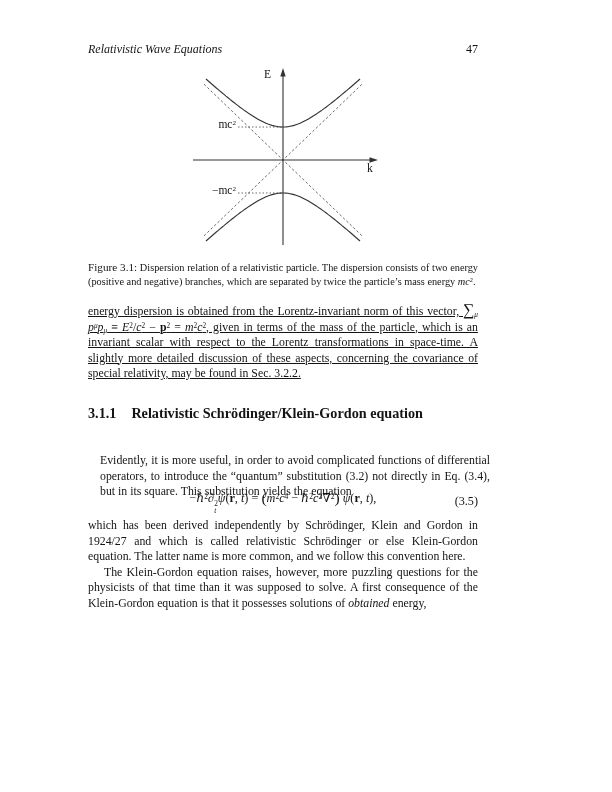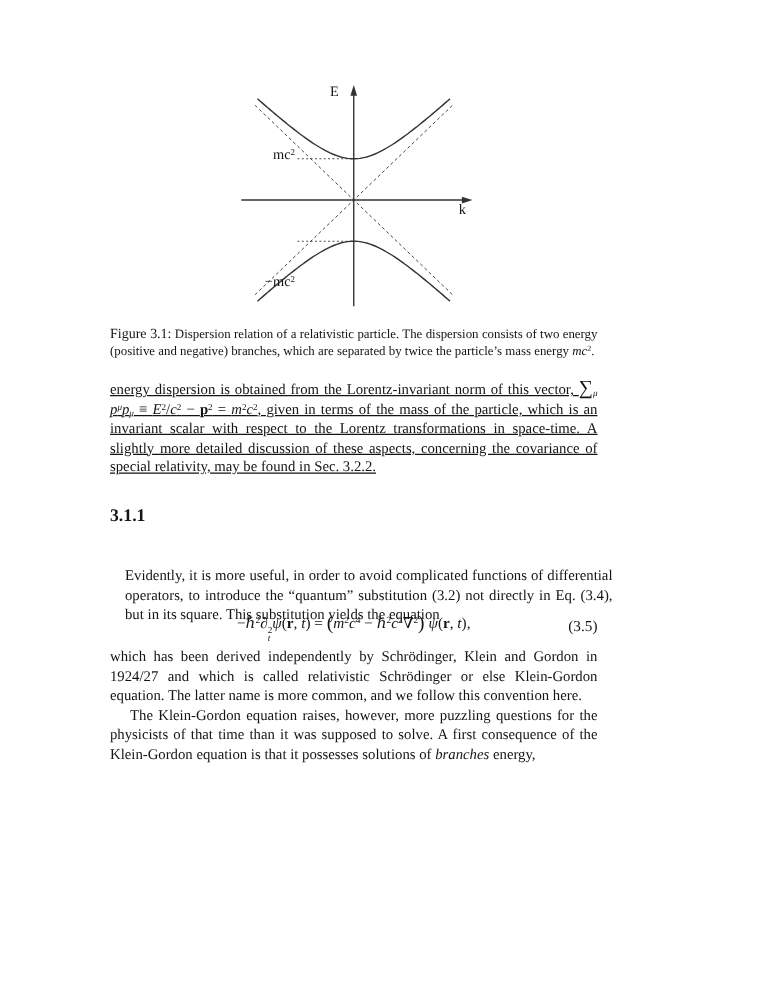--- a/index.html
+++ b/index.html
@@ -10,21 +10,21 @@
   }
   .header{position:absolute;left:88px;top:42px;width:390px;display:flex;justify-content:space-between;font-size:12px;}
   .header .title{font-style:italic;}
   .figure{position:absolute;left:190px;top:66px;width:190px;height:184px;}
   .figure svg{position:absolute;left:0;top:0;}
   .figlabel{position:absolute;font-size:11.5px;line-height:11px;white-space:nowrap;}
   .figlabel.right{text-align:right;}
   .lab-E{left:74px;top:3px;}
   .lab-k{left:177px;top:97px;}
   .lab-up{left:12px;top:53px;width:34px;}
-  .lab-dn{left:4px;top:119px;width:42px;margin-top:36px;}
+  .lab-dn{left:4px;top:119px;width:42px;}
   .caption{position:absolute;left:88px;top:251px;width:390px;font-size:10.3px;line-height:13.2px;text-align:justify;}
   .caption .prefix{font-size:11.2px;}
   .body{font-size:11.8px;line-height:15.5px;text-align:justify;}
   .p1{position:absolute;left:88px;top:304px;width:390px;margin:0;text-decoration:underline;}
   .heading{position:absolute;left:88px;top:405px;width:404px;font-size:14.2px;font-weight:bold;display:flex;}
   .heading .num{margin-right:15px;}
   .p2{position:absolute;left:88px;top:441px;width:390px;margin:12px;}
   .equation{position:absolute;left:88px;top:491px;width:390px;font-size:12.2px;text-align:center;}
   .equation .eqnum{position:absolute;right:0;top:3px;}
   .tail{position:absolute;left:88px;top:518px;width:390px;}
@@ -38,20 +38,24 @@
   .sum{font-size:1.35em;line-height:0;}
   .bigp{font-size:1.28em;line-height:0;vertical-align:-0.09em;}
   .stack{display:inline-flex;flex-direction:column;align-items:flex-start;font-size:0.6em;line-height:1;vertical-align:-0.5em;}
   .stack span{display:block;}
 </style>
 </head>
 <body>
 
 <div class="page">
 
+  <div class="header">
+    <span class="title">Relativistic Wave Equations</span>
+    <span>47</span>
+  </div>
 
   <div class="figure">
     <svg width="190" height="184" viewBox="0 0 190 184">
 
       <line x1="14" y1="18.2" x2="172" y2="169.8" stroke="#444" stroke-width="0.8" stroke-dasharray="2.5 2.2"></line>
       <line x1="14" y1="169.8" x2="172" y2="18.2" stroke="#444" stroke-width="0.8" stroke-dasharray="2.5 2.2"></line>
 
       <line x1="93" y1="8" x2="93" y2="179" stroke="#333" stroke-width="1.1"></line>
       <polygon points="93,2 90.3,10.5 95.7,10.5" fill="#333"></polygon>
       <line x1="3" y1="94" x2="182" y2="94" stroke="#333" stroke-width="1.1"></line>
@@ -68,30 +72,31 @@
     <span class="figlabel right lab-up"><span>mc</span><sup>2</sup></span>
     <span class="figlabel right lab-dn"><span>−mc</span><sup>2</sup></span>
   </div>
 
   <p class="caption"><span class="prefix">Figure 3.1:</span><span><span> Dispersion relation of a relativistic particle. The dispersion consists of two energy (positive and negative) branches, which are separated by twice the particle’s mass energy </span><span class="it">mc</span><sup>2</sup><span>.</span></span></p>
 
   <p class="body p1"><span>energy dispersion is obtained from the Lorentz-invariant norm of this vector, </span><span class="sum">∑</span><sub class="it">μ</sub><span> </span><span class="it">p</span><sup class="it">μ</sup><span class="it">p</span><sub class="it">μ</sub><span> ≡ </span><span class="it">E</span><sup>2</sup><span>/</span><span class="it">c</span><sup>2</sup><span> − </span><span class="bf">p</span><sup>2</sup><span> = </span><span class="it">m</span><sup>2</sup><span class="it">c</span><sup>2</sup><span>, given in terms of the mass of the particle, which is an invariant scalar with respect to the Lorentz transformations in space-time. A slightly more detailed discussion of these aspects, concerning the covariance of special relativity, may be found in Sec. 3.2.2.</span></p>
 
   <div class="heading">
     <span class="num">3.1.1</span>
+    <span>Relativistic Schrödinger/Klein-Gordon equation</span>
   </div>
 
   <p class="body p2"><span>Evidently, it is more useful, in order to avoid complicated functions of differential operators, to introduce the “quantum” substitution (3.2) not directly in Eq. (3.4), but in its square. This substitution yields the equation</span></p>
 
   <div class="equation body">
     <span><span>−ℏ</span><sup>2</sup><span>∂</span><span class="stack">
           <span>2</span>
           <span class="it">t</span>
         </span><span class="it">ψ</span><span>(</span><span class="bf">r</span><span>, </span><span class="it">t</span><span>) = </span><span class="bigp">(</span><span class="it">m</span><sup>2</sup><span class="it">c</span><sup>4</sup><span> − ℏ</span><sup>2</sup><span class="it">c</span><sup>2</sup><span>∇</span><sup>2</sup><span class="bigp">)</span><span> </span><span class="it">ψ</span><span>(</span><span class="bf">r</span><span>, </span><span class="it">t</span><span>),</span></span>
     <span class="eqnum">(3.5)</span>
   </div>
 
   <div class="tail body">
     <p><span>which has been derived independently by Schrödinger, Klein and Gordon in 1924/27 and which is called relativistic Schrödinger or else Klein-Gordon equation. The latter name is more common, and we follow this convention here.</span></p>
-    <p class="indent"><span>The Klein-Gordon equation raises, however, more puzzling questions for the physicists of that time than it was supposed to solve. A first consequence of the Klein-Gordon equation is that it possesses solutions of </span><span class="it">branches</span><span> energy,</span></p>
+    <p class="indent"><span>The Klein-Gordon equation raises, however, more puzzling questions for the physicists of that time than it was supposed to solve. A first consequence of the Klein-Gordon equation is that it possesses solutions of </span><span class="it">obtained</span><span> energy,</span></p>
   </div>
 
 </div>
 
 </body></html>

